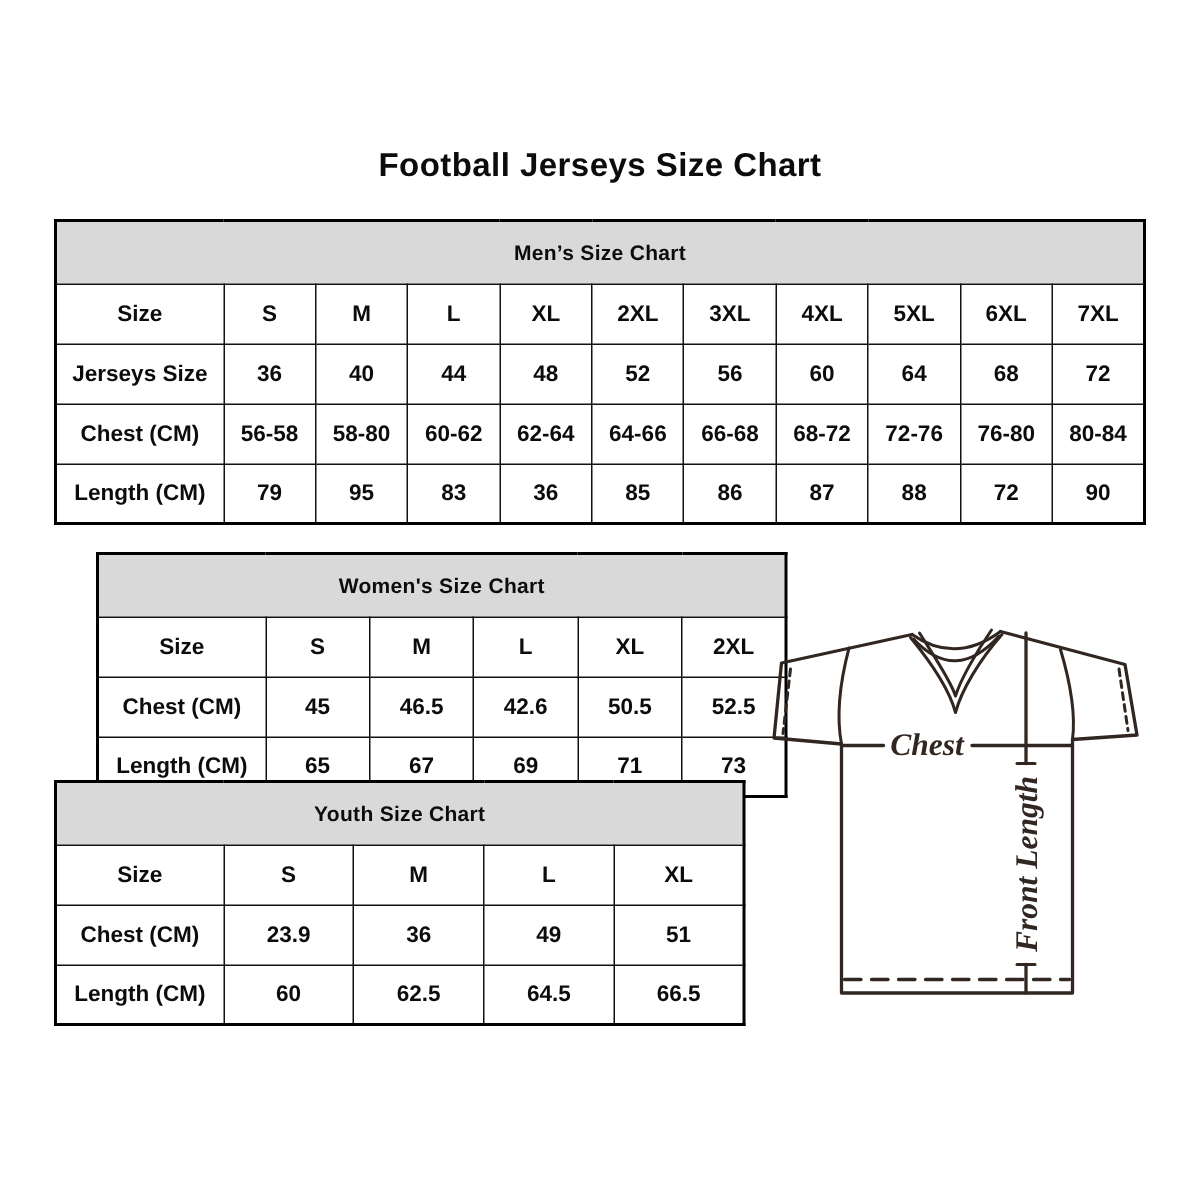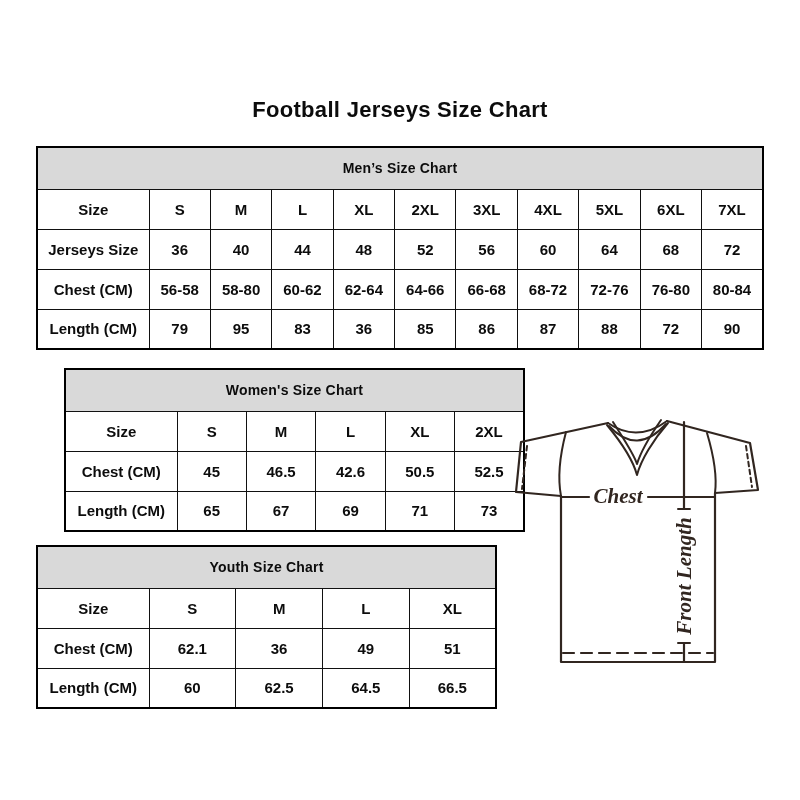--- a/index.html
+++ b/index.html
@@ -35,21 +35,21 @@
     overflow: hidden;
   }
   .size-table th.table-title {
     background: #d9d9d9;
     font-size: 14px;
     height: 42px;
     letter-spacing: 0.2px;
   }
   #mens-table   { left: 36px; top: 146px; width: 728px; }
   #womens-table { left: 40px; top: 368px; width: 461px; margin-left: 24px; }
-  #youth-table  { left: 36px; top: 545px; width: 461px; border-radius: 29px; }
+  #youth-table  { left: 36px; top: 520px; width: 461px; border-radius: 29px; }
 
   .jersey-wrap { position: absolute; left: 503px; top: 412px; width: 272px; height: 256px; }
   .jersey-wrap svg { display: block; width: 100%; height: 100%; }
 </style>
 </head>
 <body>
 
 <div class="page-title">Football Jerseys Size Chart</div>
 
 <div class="size-table" id="mens-table">
@@ -174,21 +174,21 @@
     <tbody>
         <tr>
           <td>Size</td>
           <td>S</td>
           <td>M</td>
           <td>L</td>
           <td>XL</td>
         </tr>
         <tr>
           <td>Chest (CM)</td>
-          <td>62.1</td>
+          <td>23.9</td>
           <td>36</td>
           <td>49</td>
           <td>51</td>
         </tr>
         <tr>
           <td>Length (CM)</td>
           <td>60</td>
           <td>62.5</td>
           <td>64.5</td>
           <td>66.5</td>

